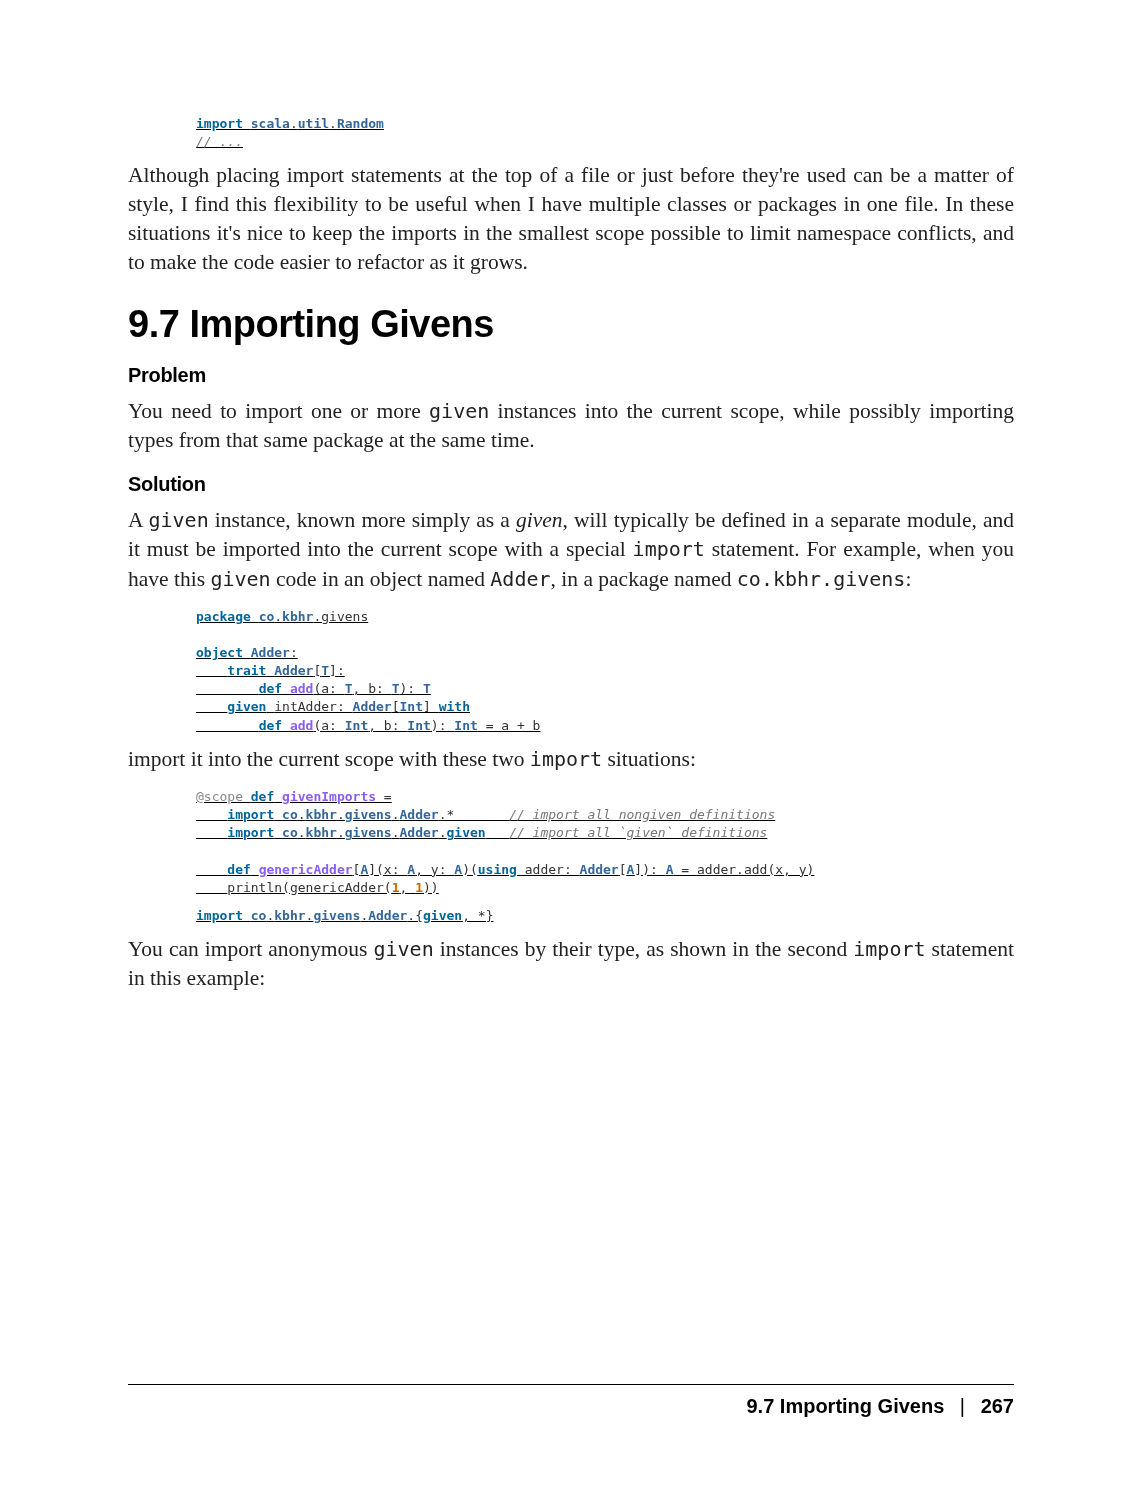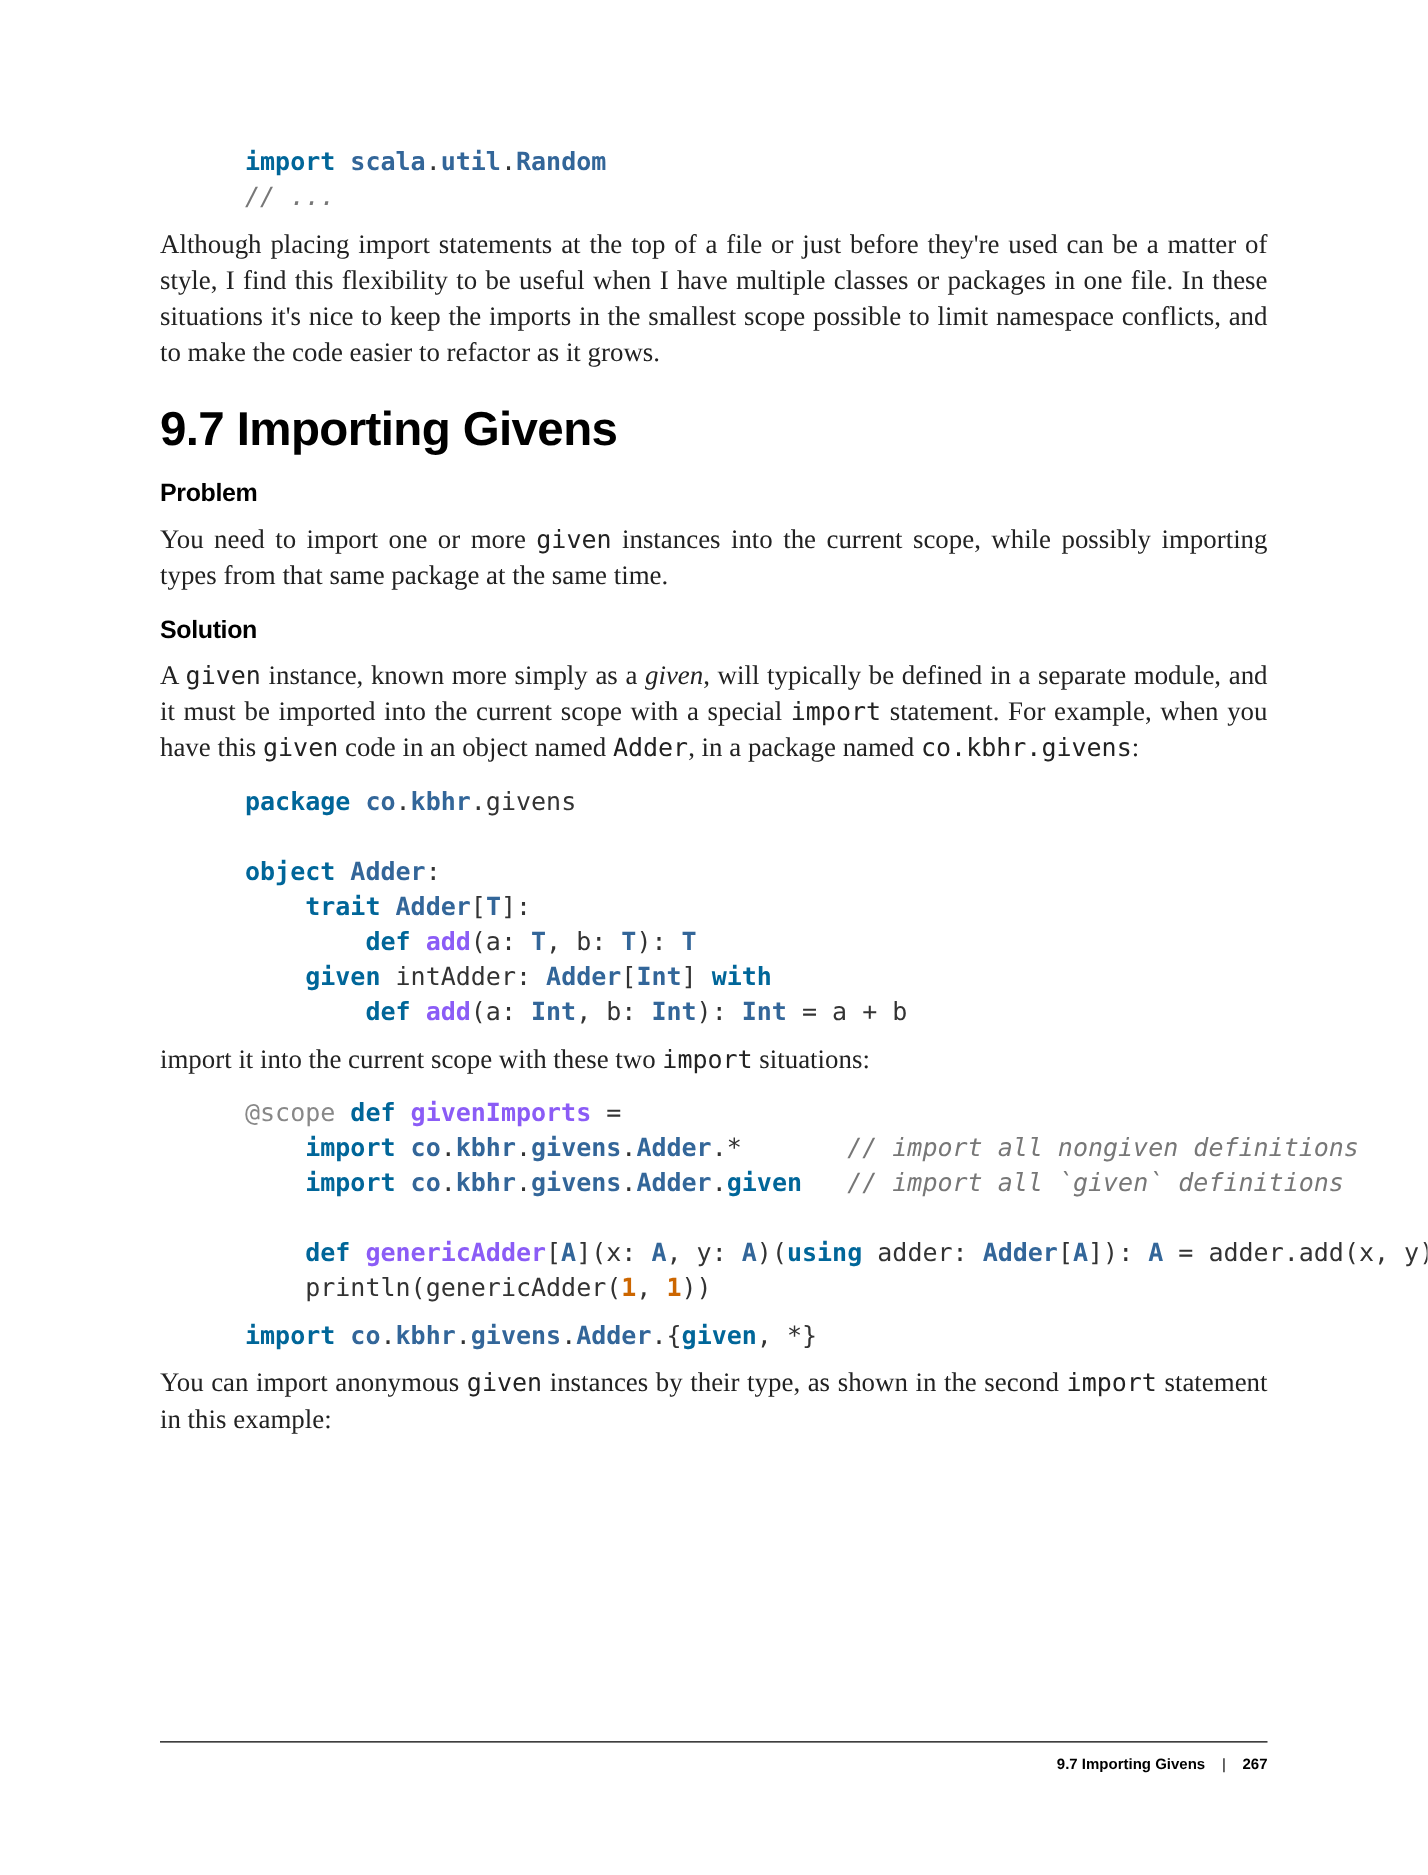--- a/index.html
+++ b/index.html
@@ -9,25 +9,26 @@
       background: #fff;
       font-family: Georgia, 'Times New Roman', serif;
       color: #000;
       position: relative;
     }
     .page {
       padding: 105px 128px 0 128px;
     }
     .code-block {
       font-family: 'Consolas', 'Monaco', monospace;
-      font-size: 20px;
+      font-size: 13px;
       line-height: 1.4;
       white-space: pre;
       margin: 10px 0 10px 68px;
       font-weight: bold;
+      text-decoration: underline;
     }
     .kw { color: #006699; font-weight: bold; }
     .type { color: #336699; font-weight: bold; }
     .fn { color: #8b5cf6; }
     .comment { color: #777; font-style: italic; font-weight: normal; }
     .num { color: #cc6600; }
     .plain { color: #333; font-weight: normal; }
     .at { color: #888; font-weight: normal; }
     p.body {
       font-size: 21.5px;
@@ -57,21 +58,21 @@
     em { font-style: italic; }
     .footer {
       position: absolute;
       bottom: 82px;
       left: 128px;
       right: 128px;
       border-top: 1px solid #000;
       padding-top: 10px;
       text-align: right;
       font-family: 'Myriad Pro', 'Segoe UI', Arial, sans-serif;
-      font-size: 12px;
+      font-size: 20px;
       font-weight: bold;
     }
     .footer .sep { margin: 0 10px; font-weight: normal; }
   </style>
 </head>
 <body>
 
 <div class="page">
 
   <div class="code-block"><span class="kw">import </span><span class="type">scala</span><span class="plain">.</span><span class="type">util</span><span class="plain">.</span><span class="type">Random</span>

